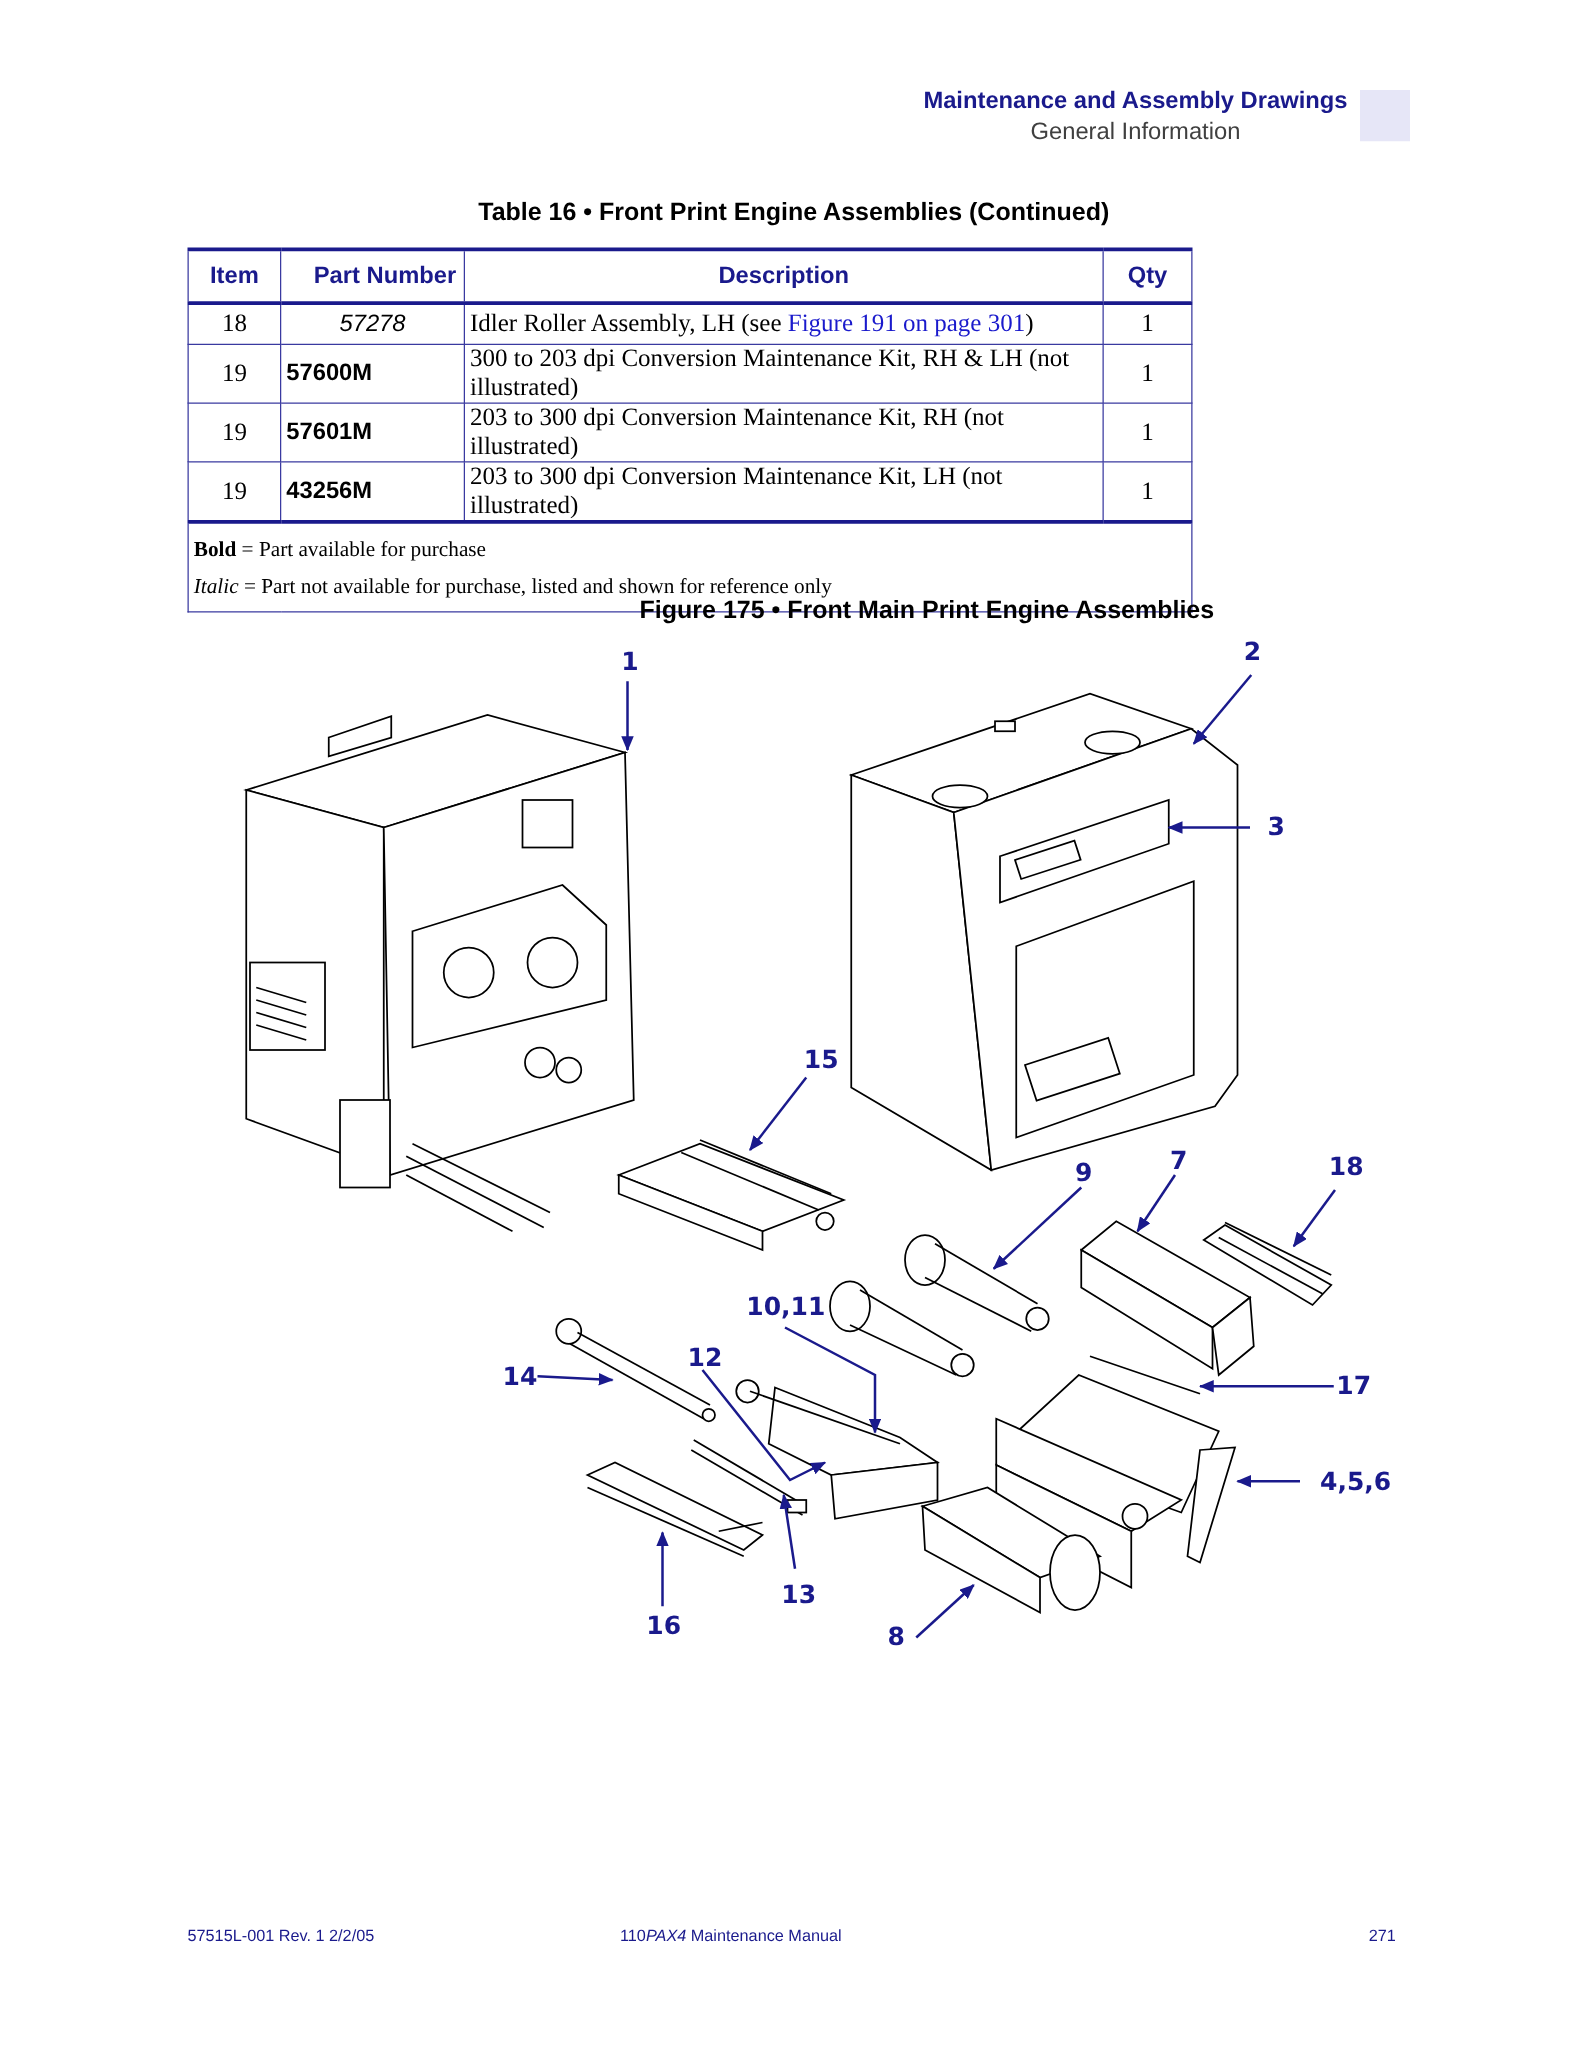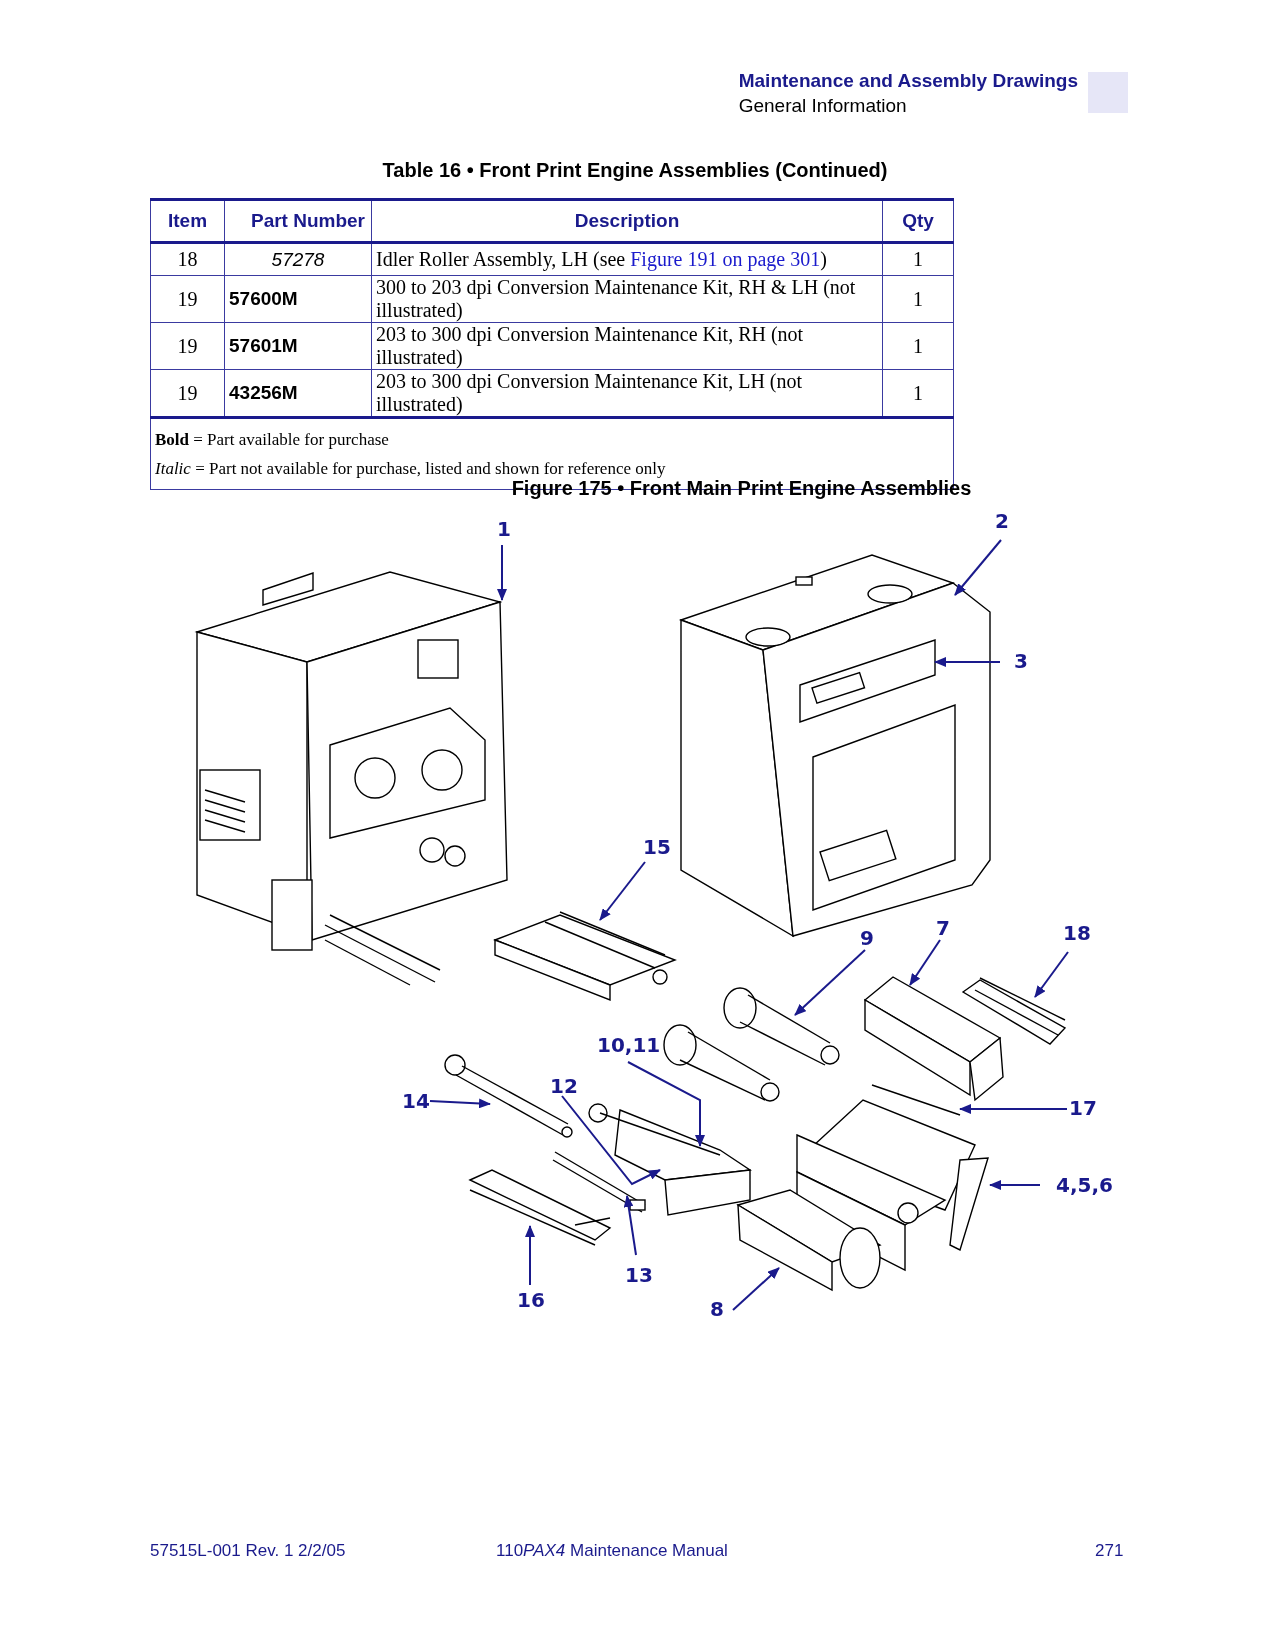--- a/index.html
+++ b/index.html
@@ -1,36 +1,36 @@
 <!DOCTYPE html>
 <html><head>
 <meta charset="utf-8">
 <style>
   html, body { margin:0; padding:0; background:#ffffff; }
   body { width:1275px; height:1650px; position:relative; overflow:hidden; font-family:"Liberation Sans", sans-serif; color:#000; }
-  .hdr { position:absolute; right:197px; top:68px; text-align:left; }
+  .hdr { position:absolute; right:197px; top:68px; text-align:center; }
   .hdr-title { font-weight:bold; color:#1a1a8c; font-size:19px; line-height:26px; }
-  .hdr-sub { color:#000000; font-size:19px; line-height:24px; }
+  .hdr-sub { color:#404040; font-size:19px; line-height:24px; }
   .hdr-tab { position:absolute; left:1088px; top:72px; width:40px; height:41px; background:#e6e6f7; }
   .table-title { position:absolute; left:0; width:1270px; top:159px; text-align:center; font-weight:bold; font-size:20px; }
   table.parts { position:absolute; left:150px; top:198px; width:804px; border-collapse:collapse; }
   table.parts th { color:#1a1a8c; font-size:19px; font-weight:bold; height:40px; border-left:1px solid #3a3aa0; border-right:1px solid #3a3aa0; border-top:3px solid #1a1a8c; border-bottom:3px solid #1a1a8c; padding:0 6px; }
   table.parts td { font-family:"Liberation Serif", serif; font-size:20px; height:31px; border:1px solid #3a3aa0; padding:0 4px; }
   table.parts tr.last td { border-bottom:3px solid #1a1a8c; }
   td.c-item { text-align:center; width:65px; }
   td.c-pn { width:138px; font-family:"Liberation Sans", sans-serif !important; font-size:19px !important; }
   td.c-pn.bold { font-weight:bold; }
   td.c-pn.ital { font-style:italic; text-align:center; }
   td.c-qty { text-align:center; width:62px; }
   .link { color:#1a1acc; }
   td.legend { font-size:17px !important; padding:6px 4px !important; line-height:29px; height:auto !important; }
   .fig-title { position:absolute; left:0; width:1275px; top:477px; text-align:center; font-weight:bold; font-size:20px; padding-left:150px; box-sizing:border-box;margin-left:29px; }
   svg.fig { position:absolute; left:0; top:0; }
   .callout { font-family:"DejaVu Sans", sans-serif; font-weight:bold; fill:#1a1a8c; font-size:20px; }
-  .footer { position:absolute; top:1541px; font-size:17px; color:#1a1a8c; }
+  .footer { position:absolute; top:1541px; font-size:13px; color:#1a1a8c; }
 </style>
 </head>
 <body>
 
 <div class="hdr">
   <div class="hdr-title">Maintenance and Assembly Drawings</div>
   <div class="hdr-sub">General Information</div>
 </div>
 <div class="hdr-tab"></div>
 

